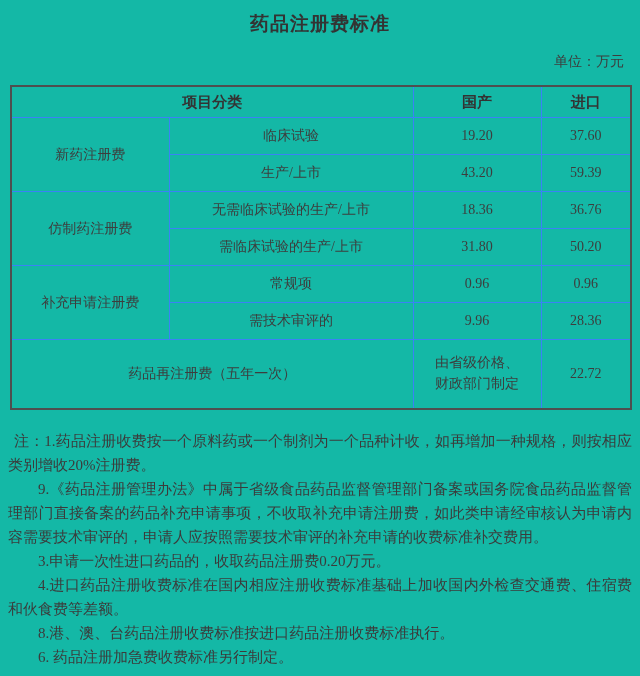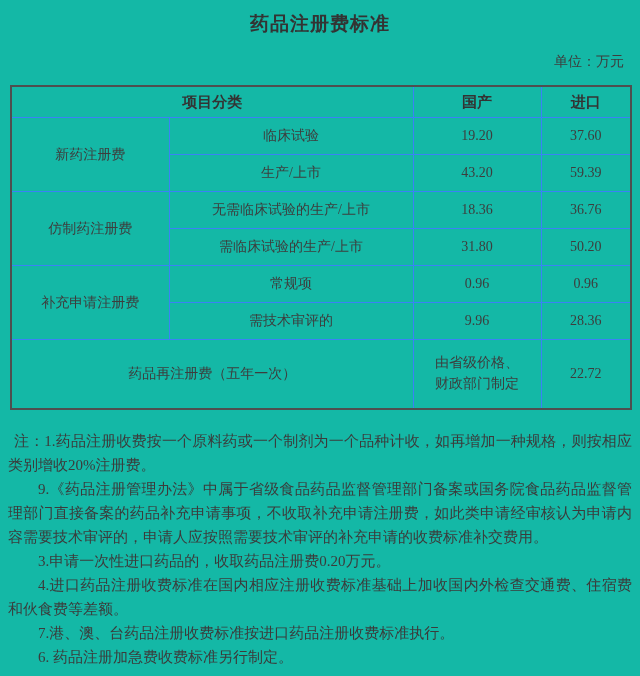--- a/index.html
+++ b/index.html
@@ -131,17 +131,17 @@
         <td class="value-cell">22.72</td>
       </tr>
     </tbody>
   </table>
 
   <div class="notes">
     <p class="note-first">注：1.药品注册收费按一个原料药或一个制剂为一个品种计收，如再增加一种规格，则按相应类别增收20%注册费。</p>
     <p class="note-indent">9.《药品注册管理办法》中属于省级食品药品监督管理部门备案或国务院食品药品监督管理部门直接备案的药品补充申请事项，不收取补充申请注册费，如此类申请经审核认为申请内容需要技术审评的，申请人应按照需要技术审评的补充申请的收费标准补交费用。</p>
     <p class="note-indent">3.申请一次性进口药品的，收取药品注册费0.20万元。</p>
     <p class="note-indent">4.进口药品注册收费标准在国内相应注册收费标准基础上加收国内外检查交通费、住宿费和伙食费等差额。</p>
-    <p class="note-indent">7.港、澳、台药品注册收费标准按进口药品注册收费标准执行。</p>
+    <p class="note-indent">8.港、澳、台药品注册收费标准按进口药品注册收费标准执行。</p>
     <p class="note-indent note-last">6. 药品注册加急费收费标准另行制定。</p>
   </div>
 
 </div>
 
 </body></html>

